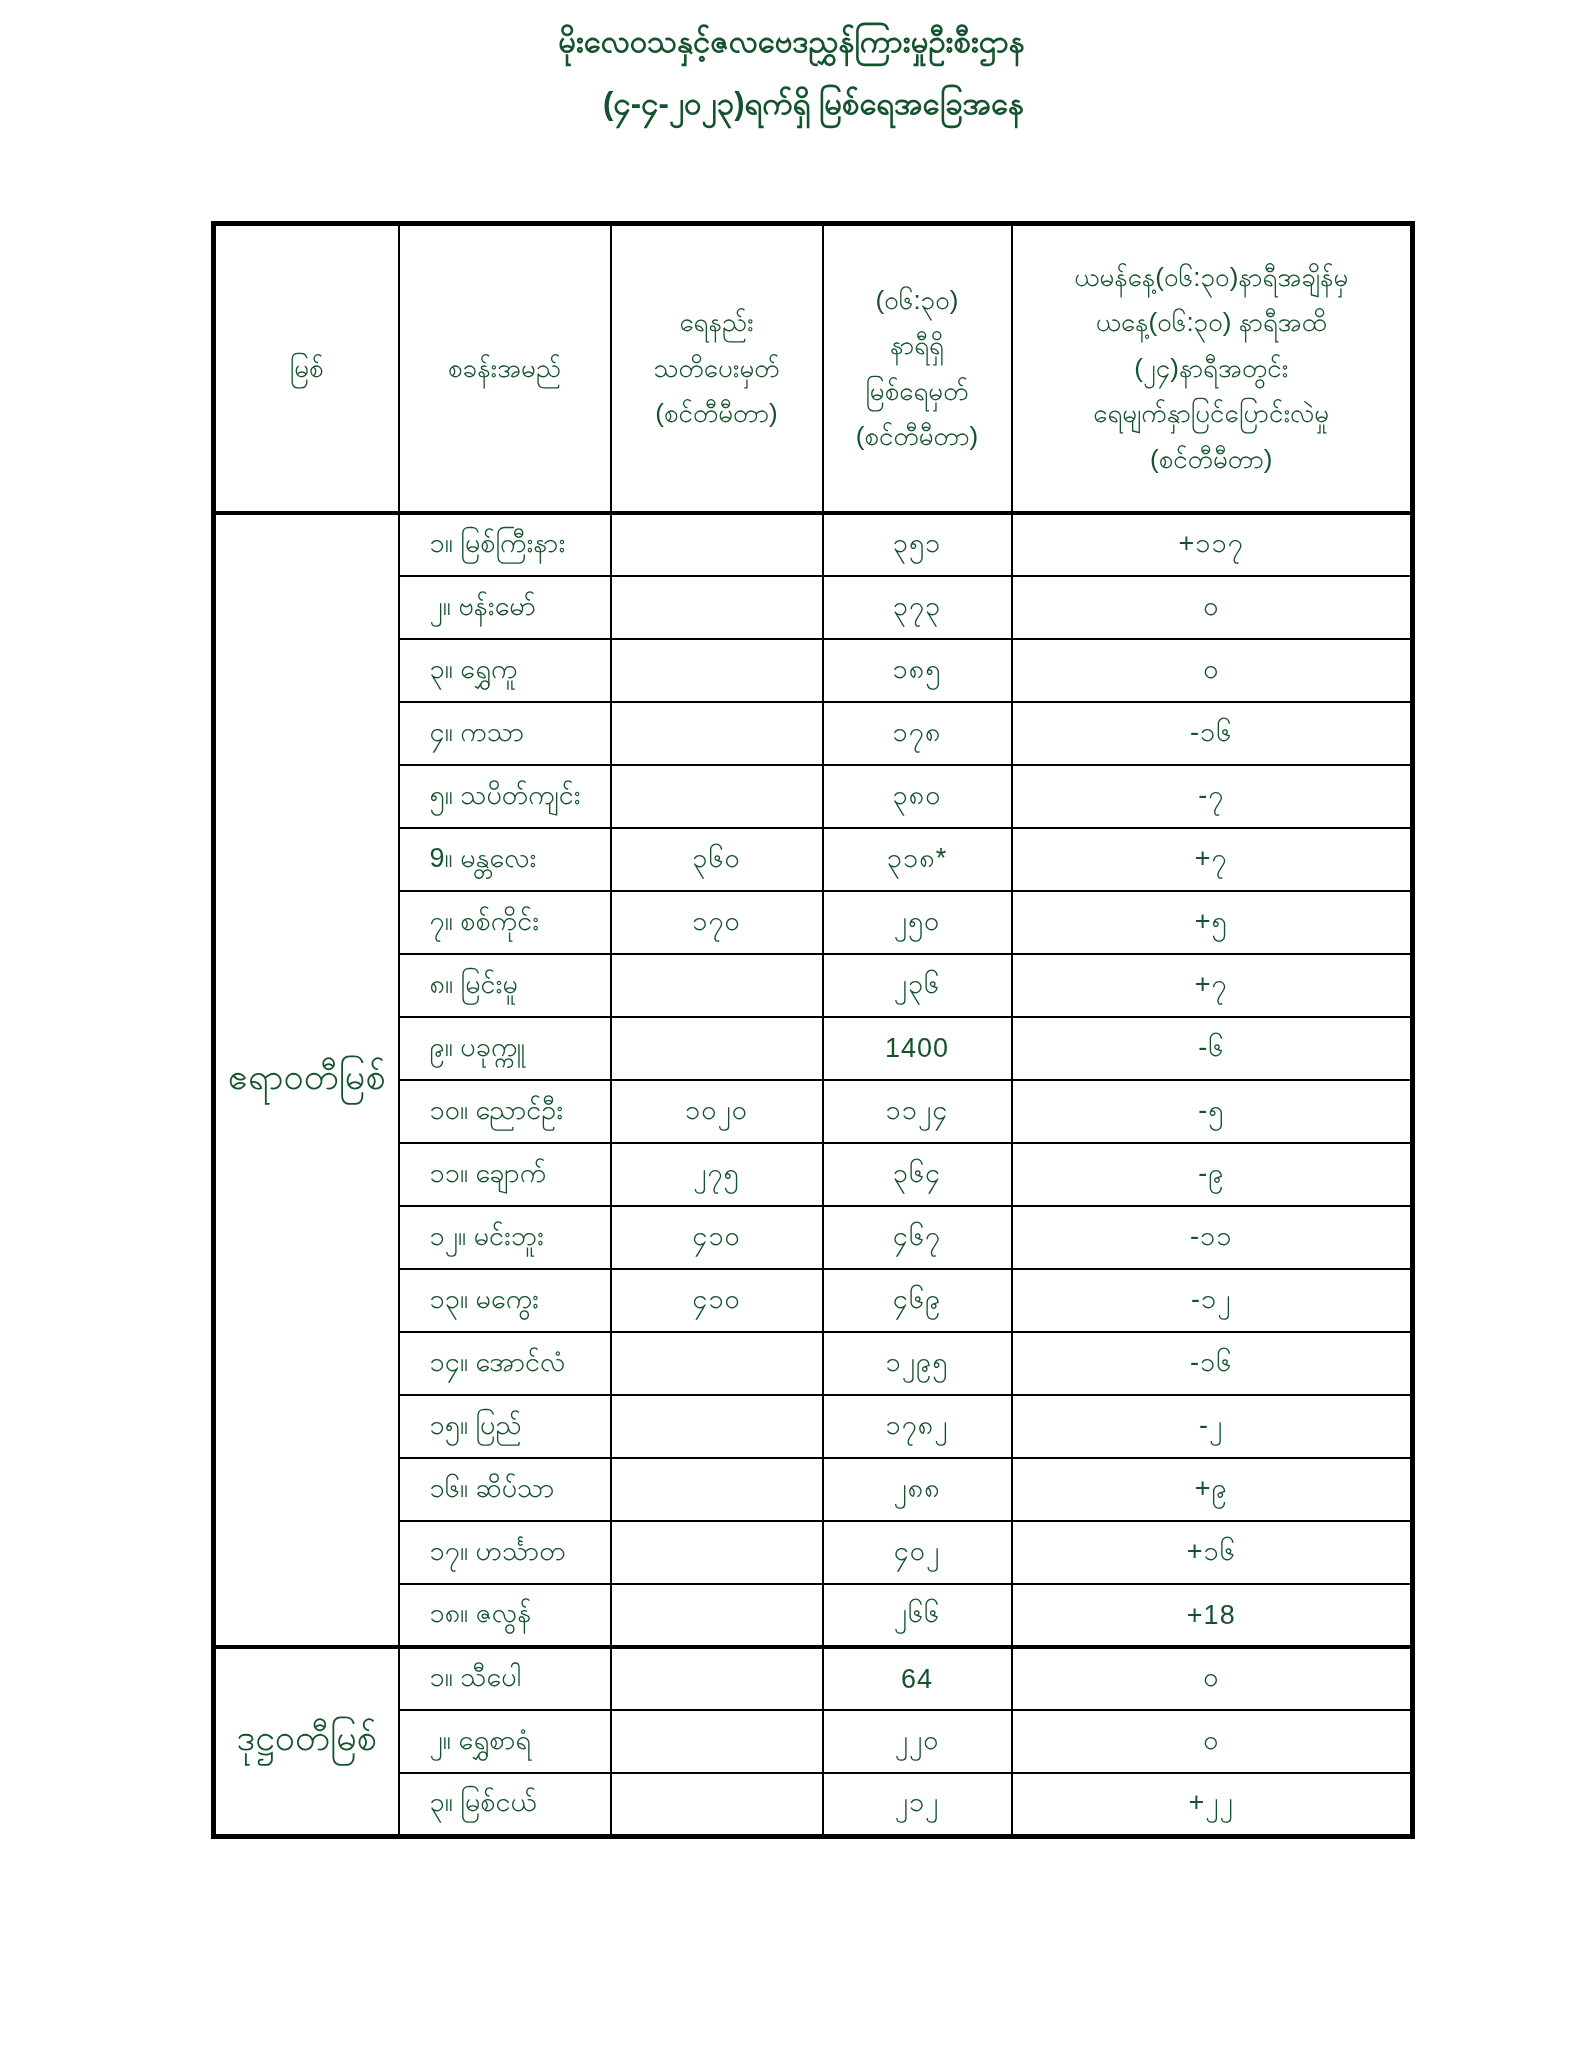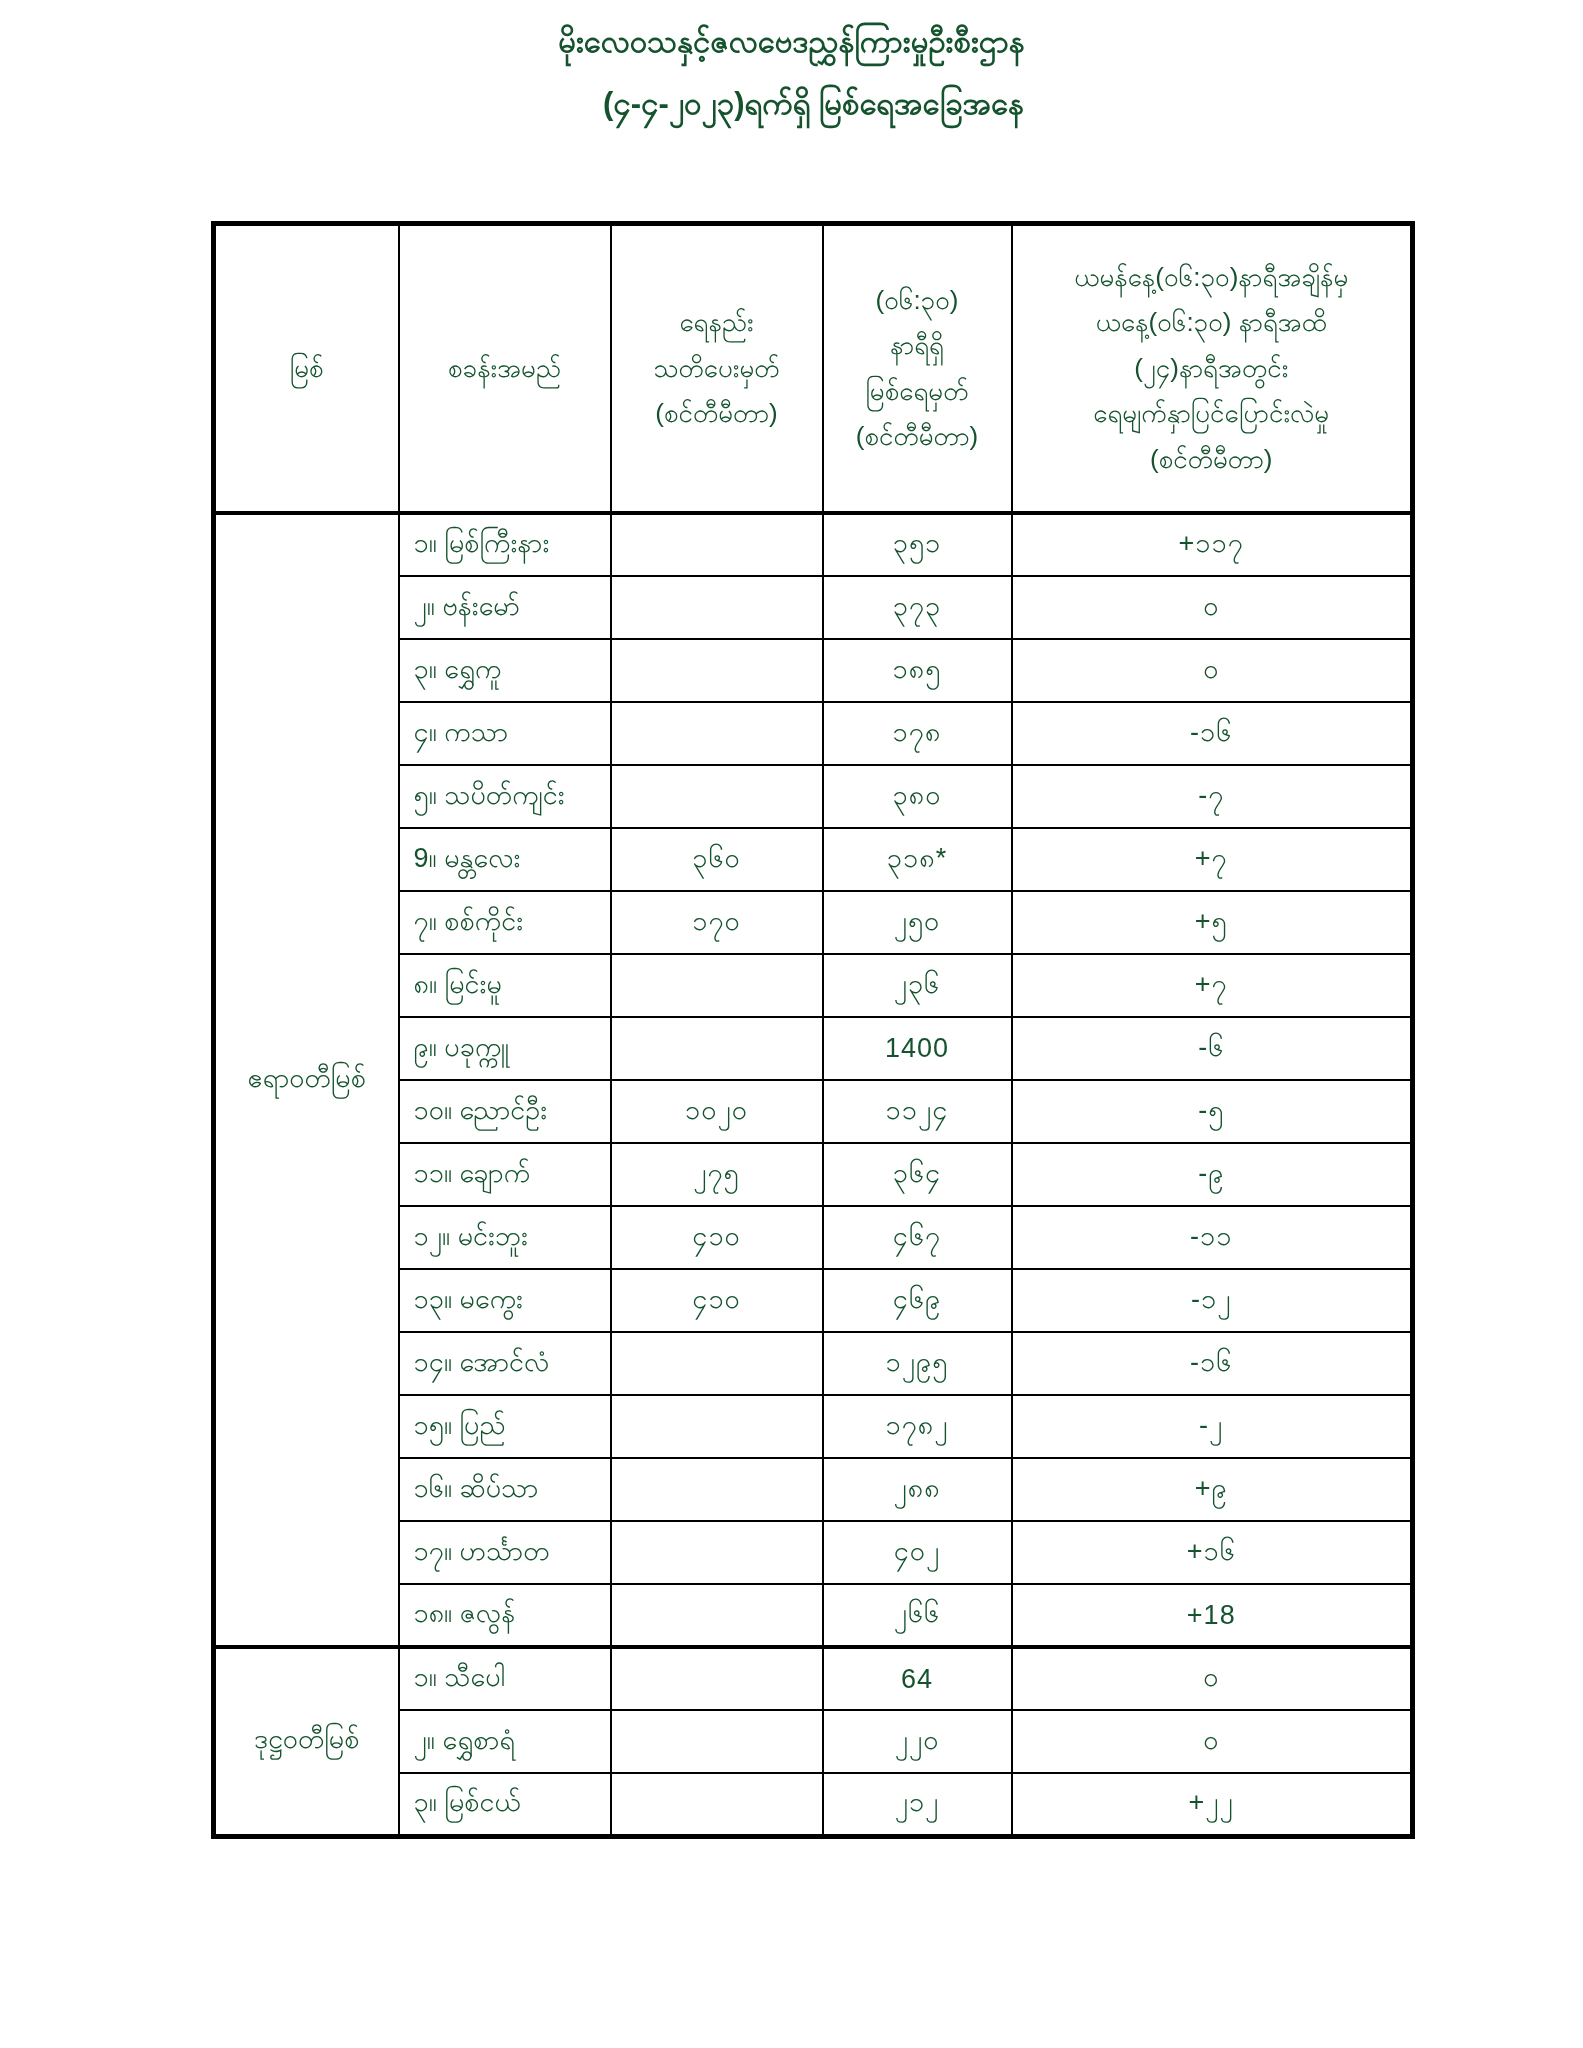--- a/index.html
+++ b/index.html
@@ -61,25 +61,25 @@
     white-space: pre-line;
     line-height: 1.75;
     font-size: 26px;
     border-bottom-width: 4px;
   }
   .river-table tbody tr {
     height: 63px;
   }
   td.station-cell {
     text-align: left;
-    padding-left: 14px;
+    padding-left: 30px;
     white-space: nowrap;
   }
   td.river-cell {
-    font-size: 27px;
+    font-size: 36px;
   }
   tr.section-start > td {
     border-top-width: 4px;
   }
   td.num-cell, td.change-cell {
     text-align: center;
     letter-spacing: 1px;
   }
 </style>
 </head>

